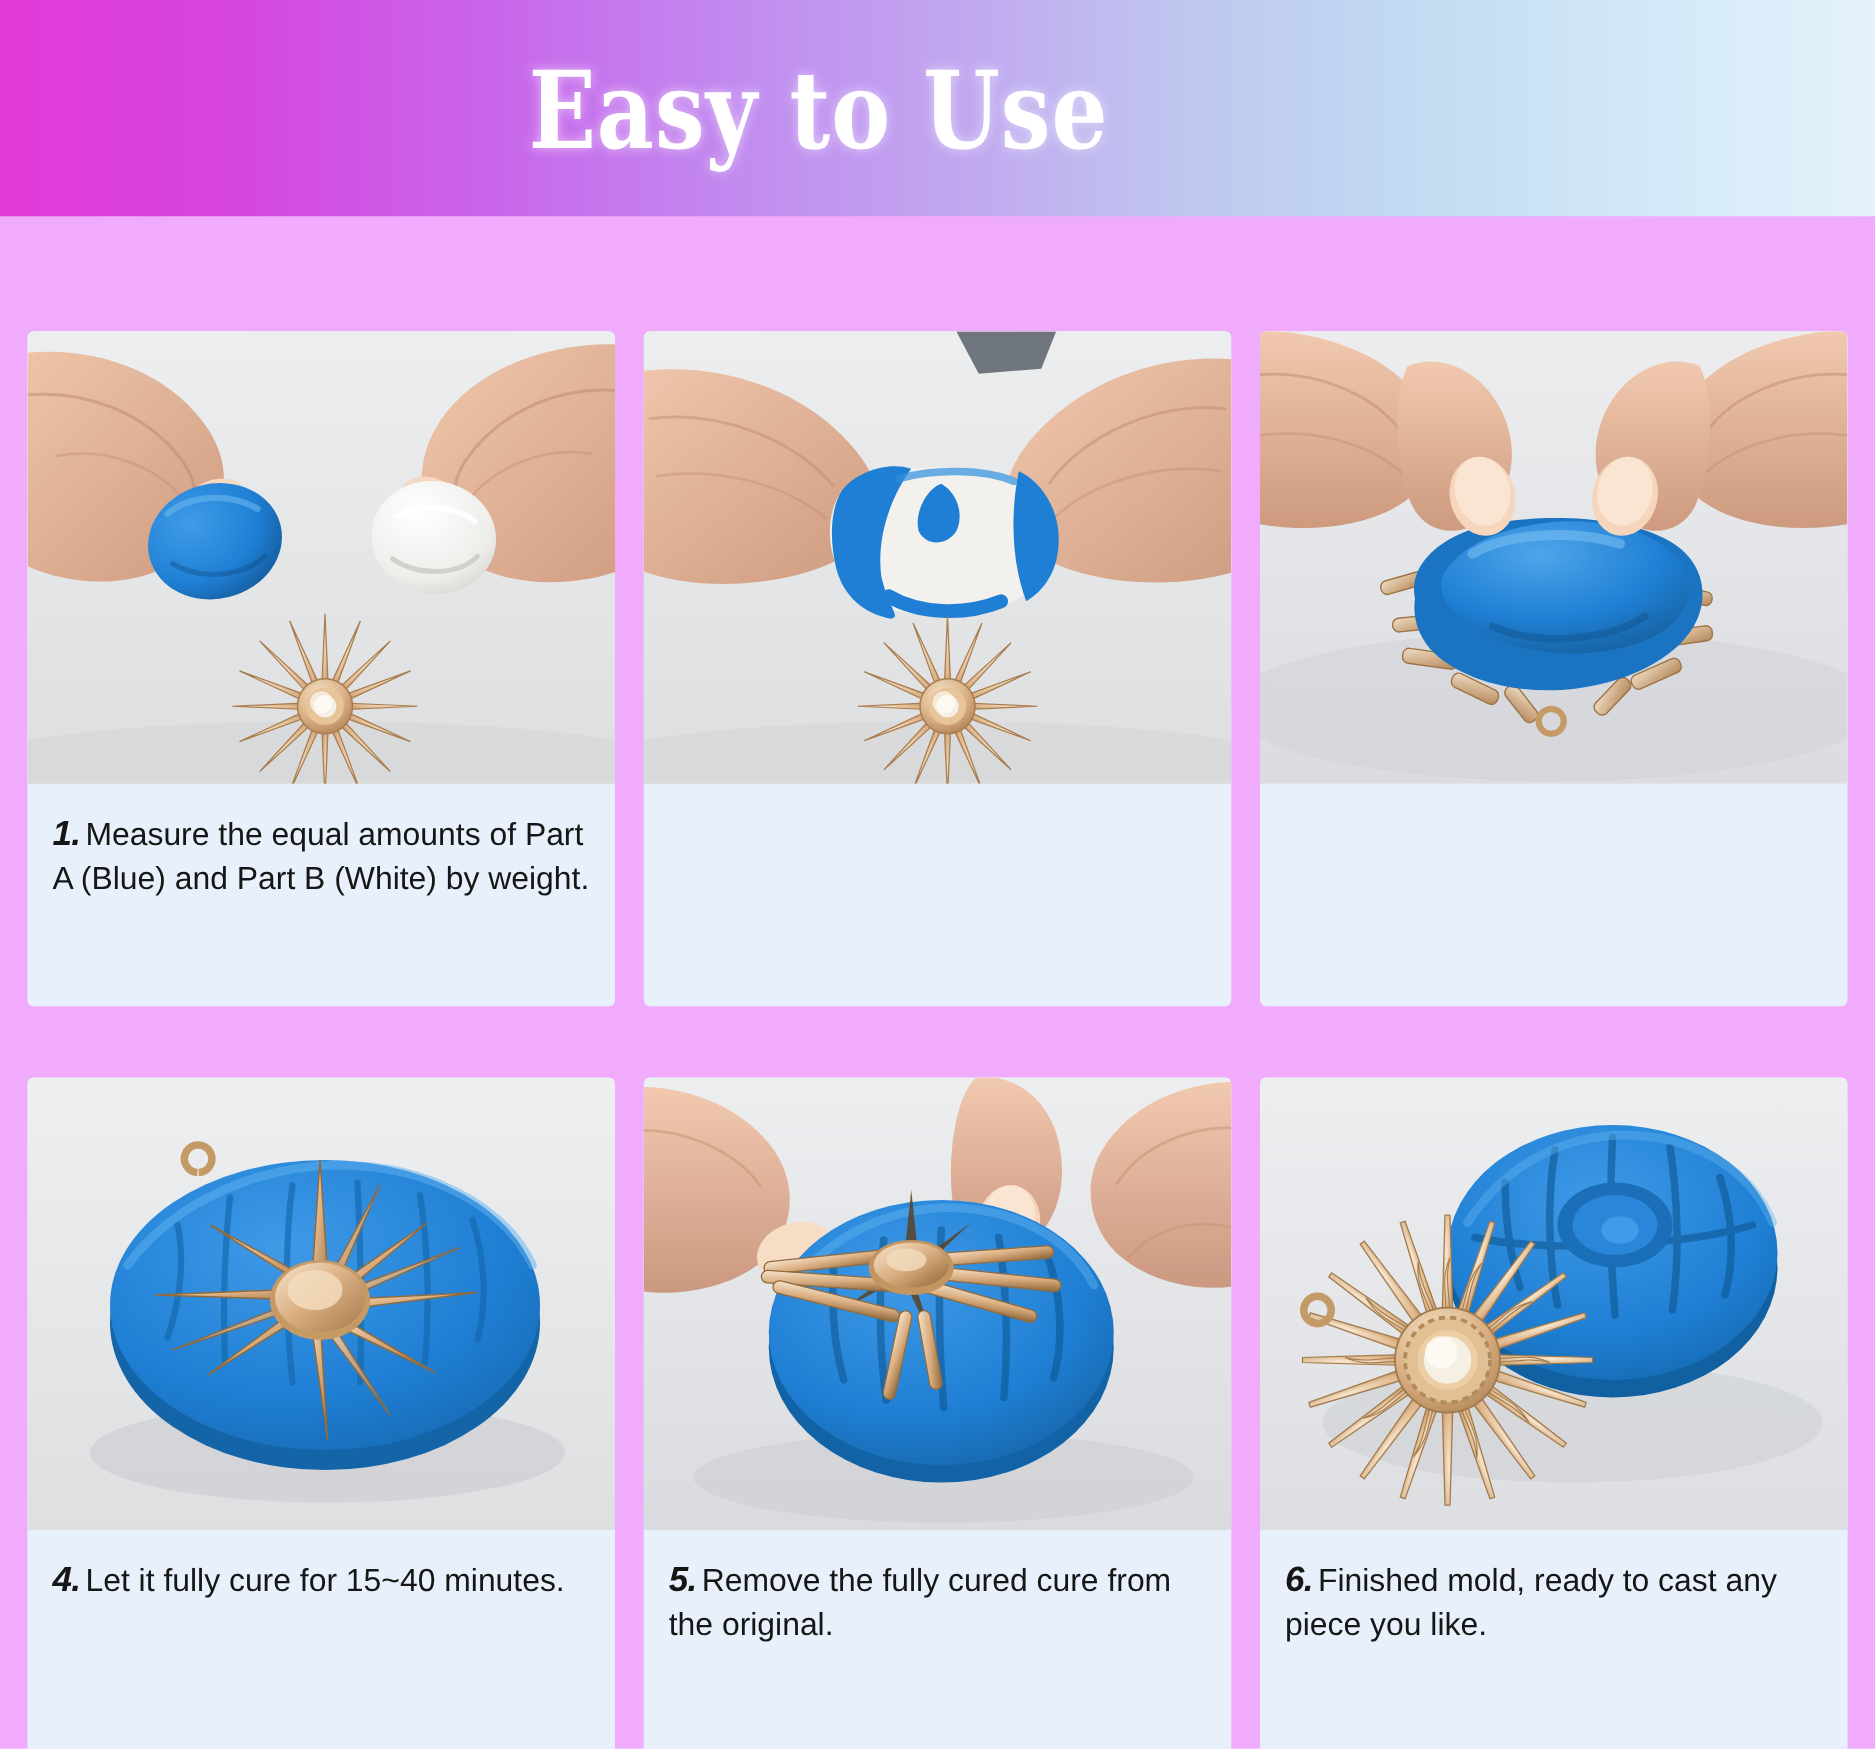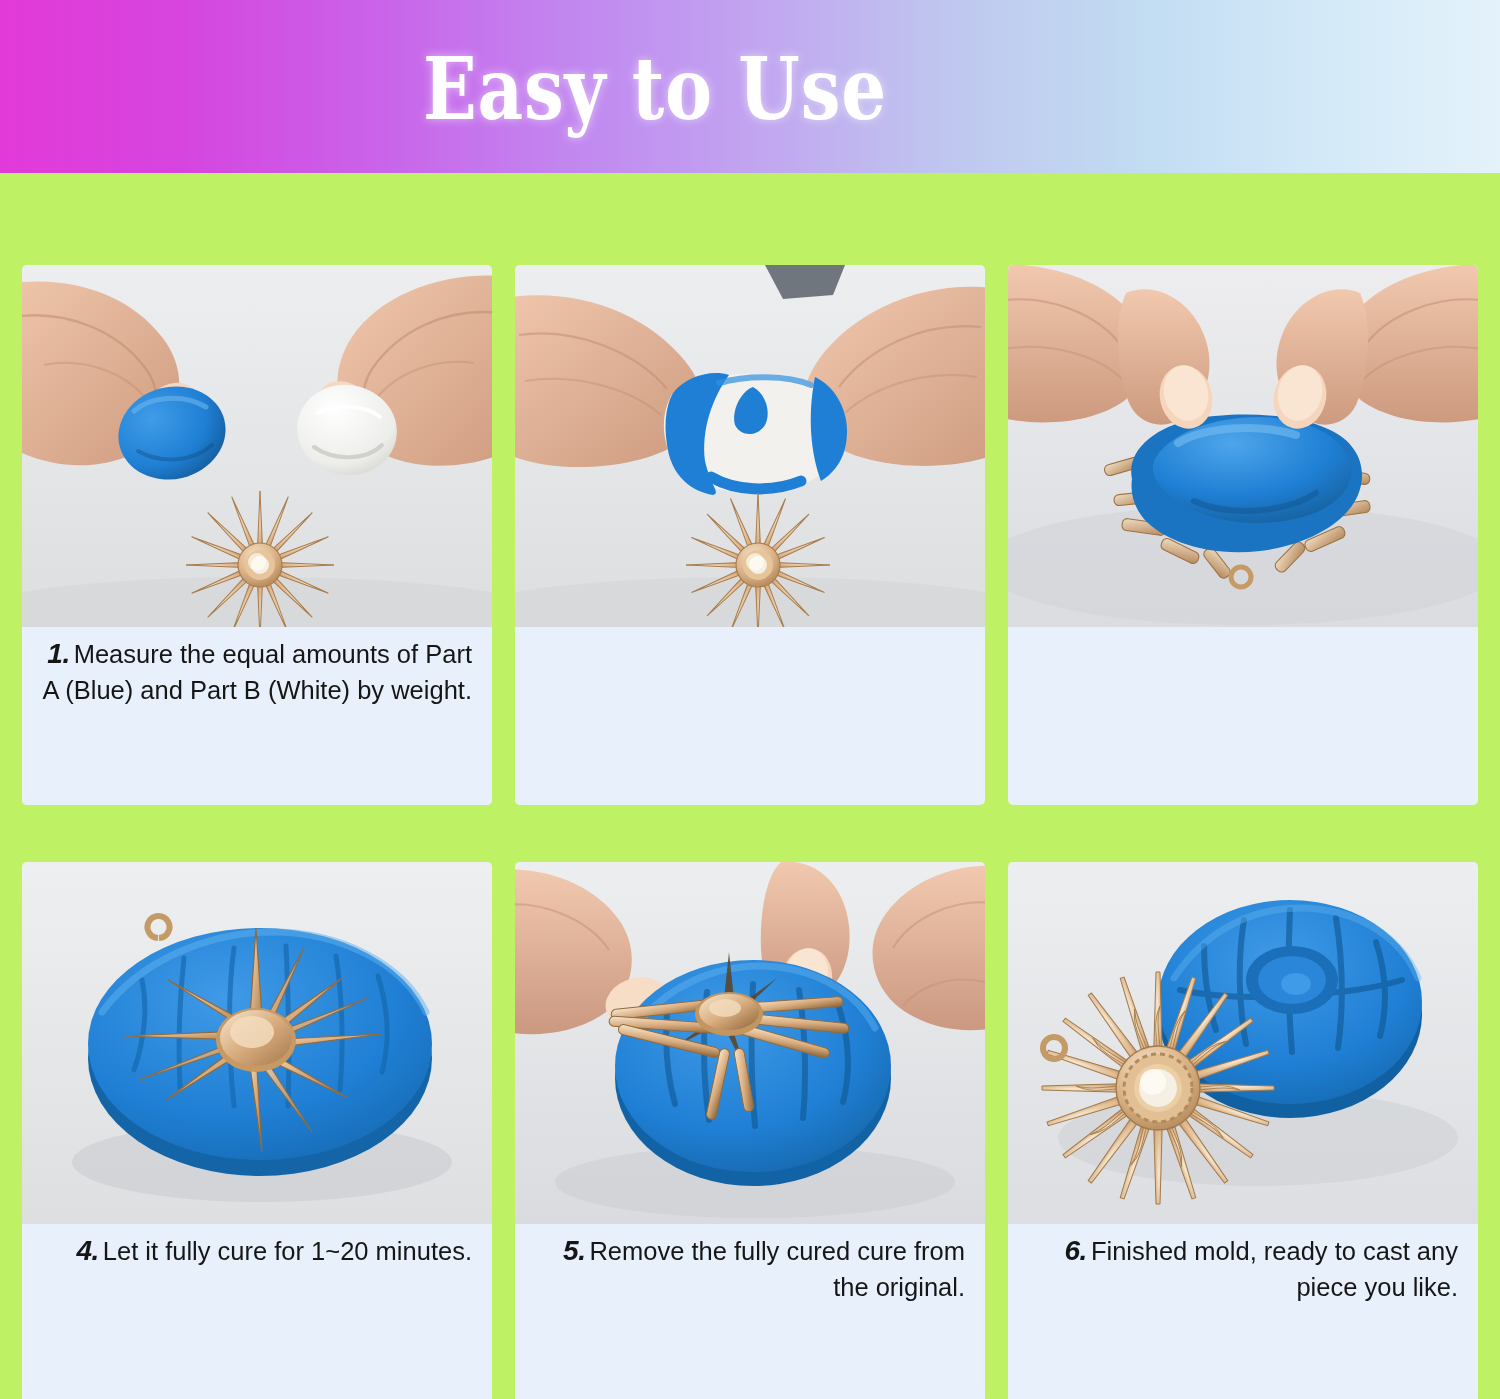--- a/index.html
+++ b/index.html
@@ -3,21 +3,21 @@
 <meta charset="utf-8">
 <title>Easy to Use</title>
 <style>
   html,body{margin:0;padding:0;}
   body{
     width:1500px;height:1399px;
     background:#ffffff;
     font-family:"Liberation Sans", sans-serif;
     overflow:hidden;
   }
-  .page{position:relative;width:1500px;height:1399px;background:#bef264;text-align:right;}
+  .page{position:relative;width:1500px;height:1399px;background:#f0abfc;}
 
   
   .header{
     position:absolute;left:0;top:0;width:1500px;height:173px;
     background:linear-gradient(90deg,#e23ad8 0%,#d645de 12%,#c965ea 26%,#c18cf0 40%,#c1a9f0 52%,#bfc6ef 63%,#c2dcf2 76%,#d3e9f8 88%,#e4f2fb 100%);
     display:flex;align-items:center;justify-content:center;
   }
   .header-title{
     font-family:"DejaVu Serif", serif;
     font-weight:bold;
@@ -51,21 +51,21 @@
   .photo{
     position:relative;width:470px;height:362px;
     background:#e7e7e6;
     overflow:hidden;
     border-top-left-radius:5px;border-top-right-radius:5px;
   }
   .photo svg{display:block;width:470px;height:362px;}
   .caption{
     flex:1;
     background:#e8f1fb;
-    padding:8px 20px 10px 20px;
+    padding:21px 20px 10px 20px;
     box-sizing:border-box;
   }
   .caption p{
     margin:0;
     font-size:25.5px;
     line-height:1.36;
     color:#161616;
     font-family:"Liberation Sans", sans-serif;
   }
   .step-num{
@@ -378,21 +378,21 @@
             </g>
             <ellipse rx="40" ry="32" fill="#c89a63"></ellipse>
             <ellipse rx="36" ry="28" cy="-2" fill="url(#gd4)"></ellipse>
             <ellipse rx="22" ry="16" cx="-4" cy="-8" fill="#f2dcbd" opacity=".85"></ellipse>
           </g>
 
           <path d="M136 76 a11 11 0 1 1 1 0" fill="none" stroke="#c49a66" stroke-width="6"></path>
         </svg>
       </div>
       <div class="caption">
-        <p><span class="step-num">4.</span><span>Let it fully cure for 1~20 minutes.</span></p>
+        <p><span class="step-num">4.</span><span>Let it fully cure for 15~40 minutes.</span></p>
       </div>
     </div>
 
     <div class="card">
       <div class="photo">
         <svg viewBox="0 0 470 362" xmlns="http://www.w3.org/2000/svg">
           <defs>
             <linearGradient id="bg5" x1="0" y1="0" x2="0" y2="1">
               <stop offset="0" stop-color="#edeef0"></stop>
                 <stop offset="1" stop-color="#d9dbde"></stop>

